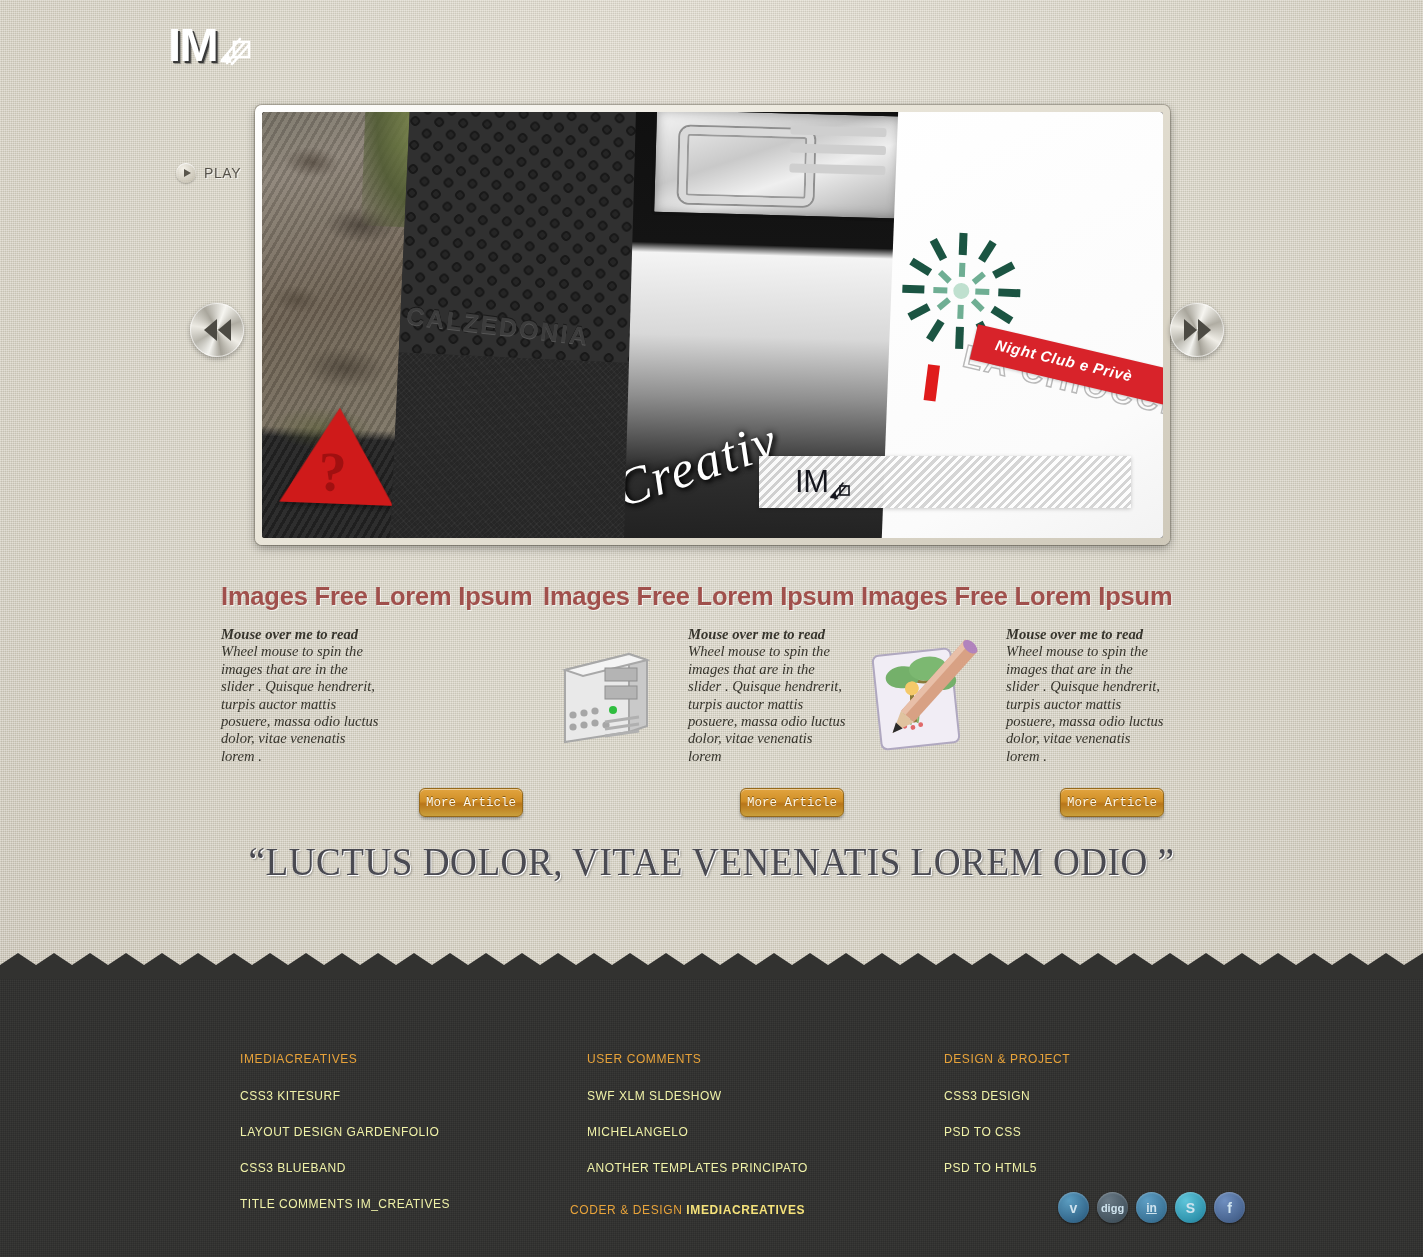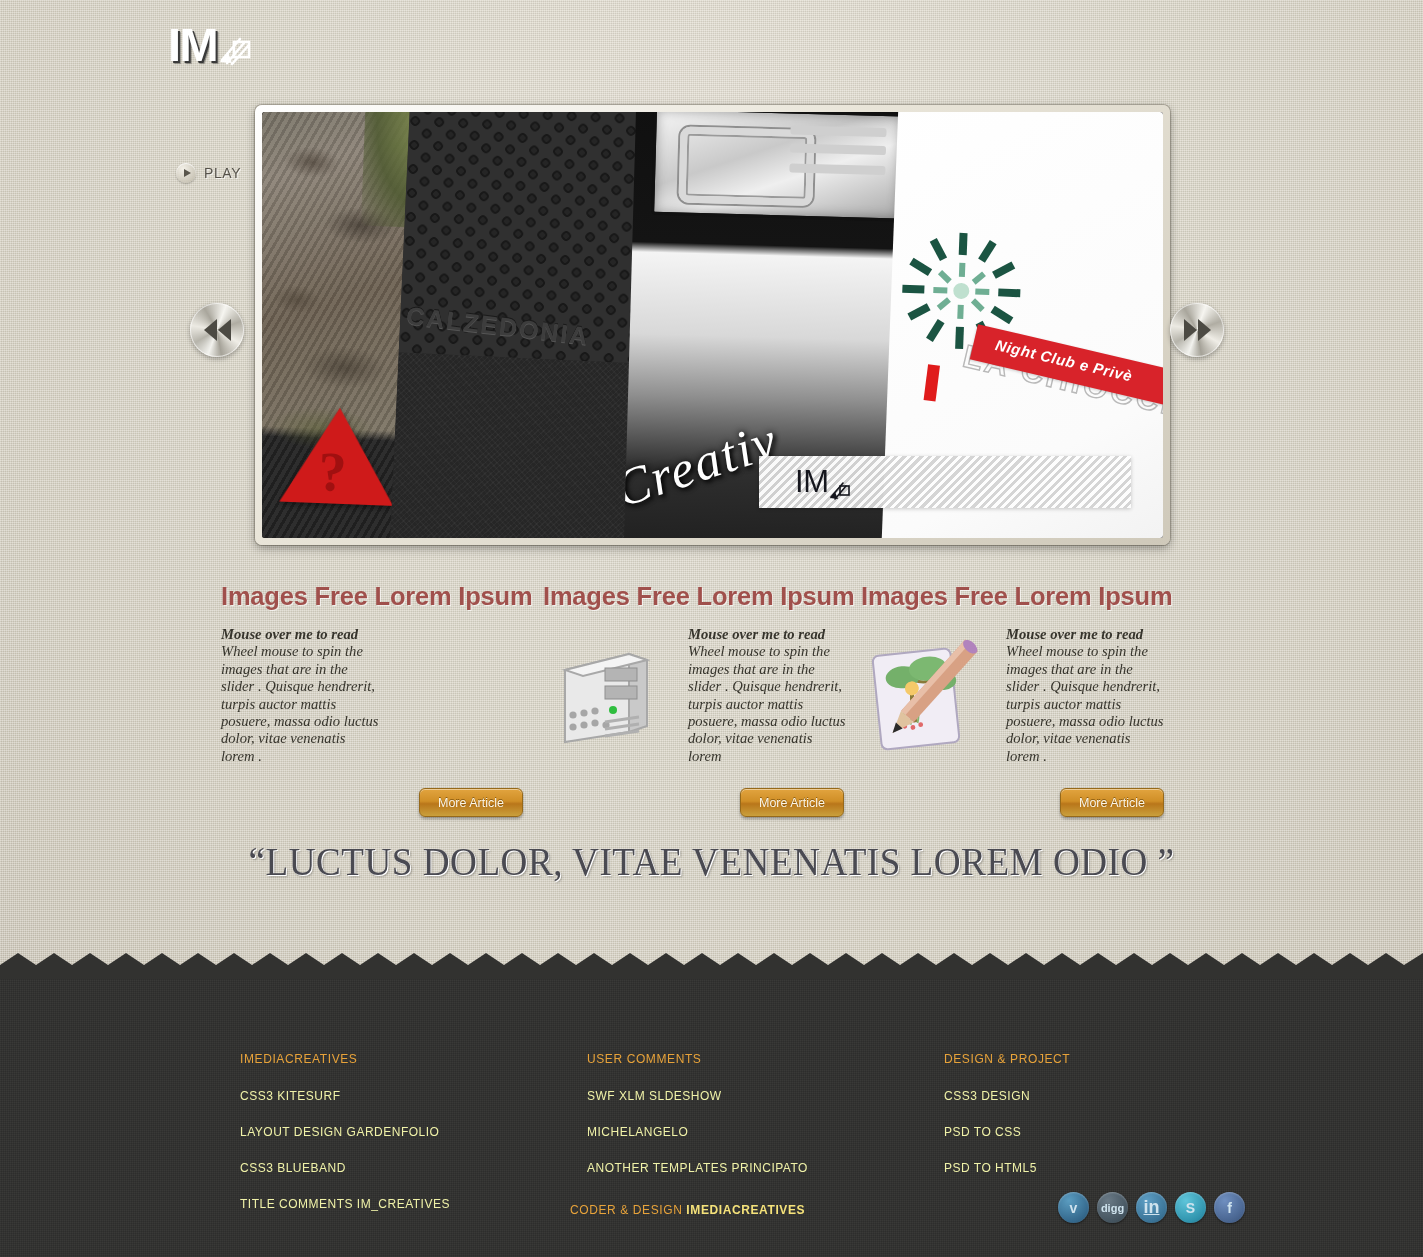--- a/index.html
+++ b/index.html
@@ -429,21 +429,21 @@
   .more-btn {
     position: absolute;
     width: 104px;
     height: 29px;
     border-radius: 6px;
     background: linear-gradient(180deg, #e2a43f 0%, #d08f27 45%, #b9761a 55%, #caa03c 100%);
     border: 1px solid #96691a;
     box-shadow: 0 2px 3px rgba(0,0,0,0.3), inset 0 1px 0 rgba(255,255,255,0.45);
     color: #fdf6e6;
     font-size: 12.5px;
-    font-family: Liberation Sans, sans-serif;
+    font-family: Liberation Mono, monospace;
     display: flex; align-items: center; justify-content: center;
     text-shadow: 0 -1px 0 rgba(90,55,0,0.6);
     cursor: pointer;
     top: 206px;
   }
   .mb-1 { left: 419px; }
   .mb-2 { left: 740px; }
   .mb-3 { left: 1060px; }
 
   
@@ -529,21 +529,21 @@
     display: flex; align-items: center; justify-content: center;
     font-size: 14px;
     font-weight: bold;
     color: #cfe3ee;
     cursor: pointer;
     box-shadow: inset 0 1px 2px rgba(255,255,255,0.25), 0 1px 2px rgba(0,0,0,0.5);
     font-family: "Liberation Sans", sans-serif;
   }
   .soc-vimeo  { background: radial-gradient(circle at 35% 28%, #5a9cc0 0%, #34688c 70%, #28506c 100%); }
   .soc-digg   { background: radial-gradient(circle at 35% 28%, #6a7a86 0%, #44545f 70%, #364249 100%); font-size: 11px; }
-  .soc-linkedin{ background: radial-gradient(circle at 35% 28%, #5d9ec4 0%, #3a7396 70%, #2c5874 100%); font-size: 18px; text-decoration: underline; }
+  .soc-linkedin{ background: radial-gradient(circle at 35% 28%, #5d9ec4 0%, #3a7396 70%, #2c5874 100%); font-size: 12px; text-decoration: underline; }
   .soc-skype  { background: radial-gradient(circle at 35% 28%, #5fc5da 0%, #2f93ad 70%, #226f85 100%); }
   .soc-facebook{ background: radial-gradient(circle at 35% 28%, #6f8fc0 0%, #48648f 70%, #3a5070 100%); }
 </style>
 </head>
 <body>
 
 <div class="page-bg"></div>
 
 <div class="header">
 

